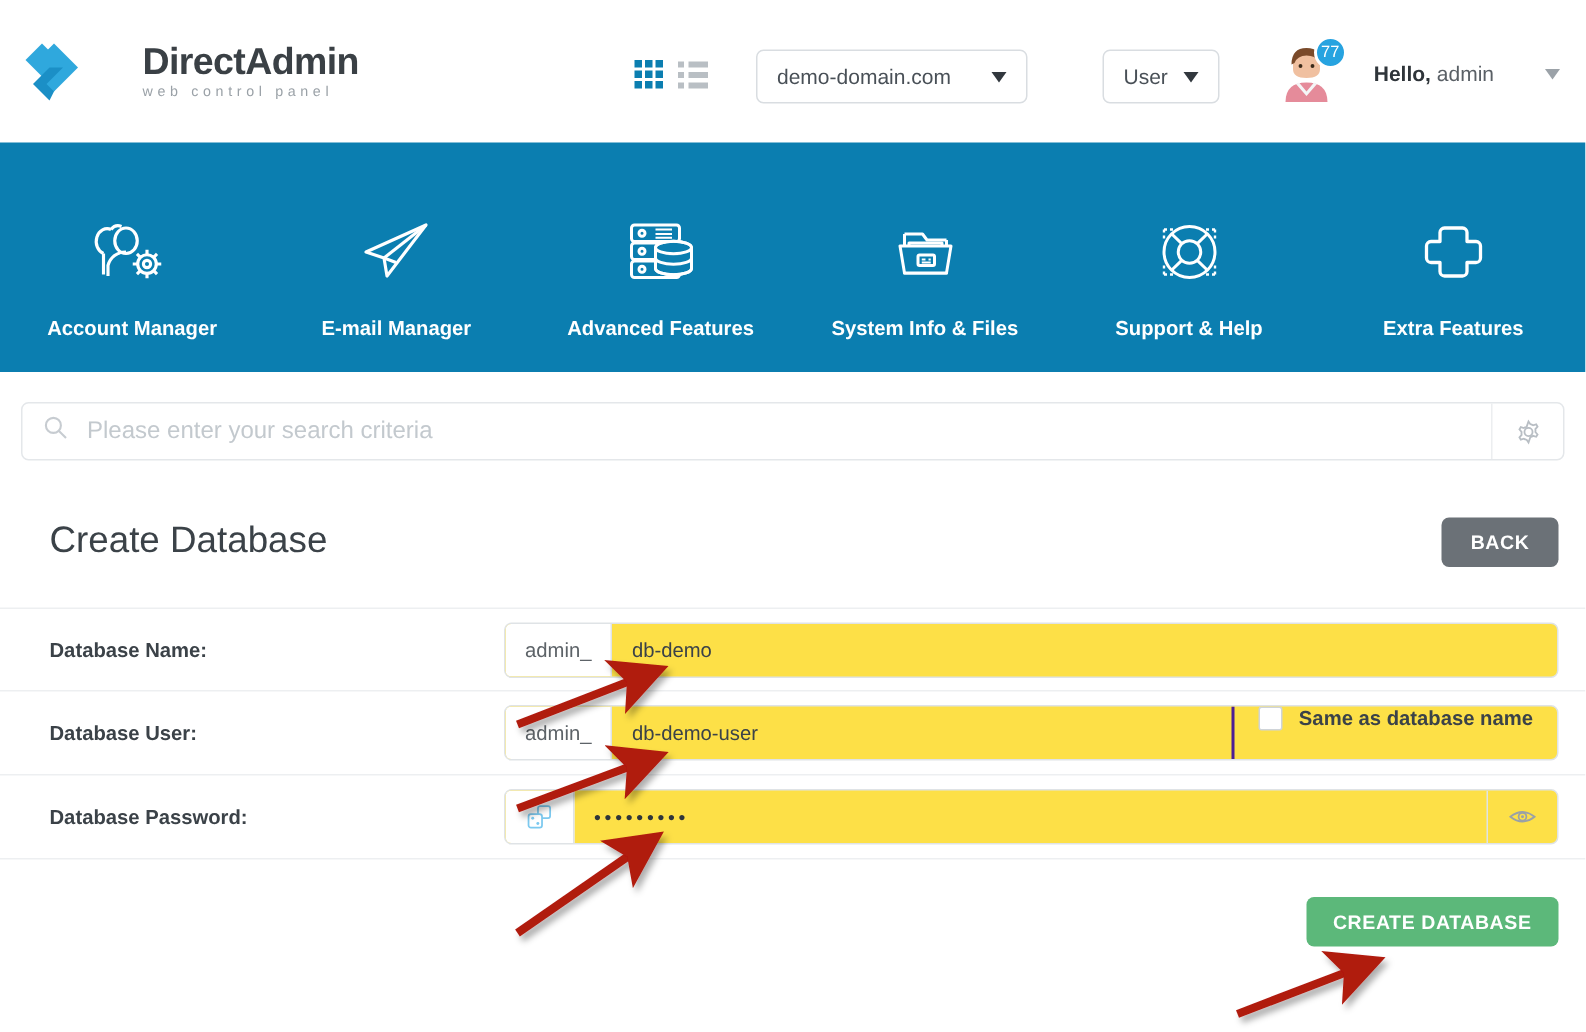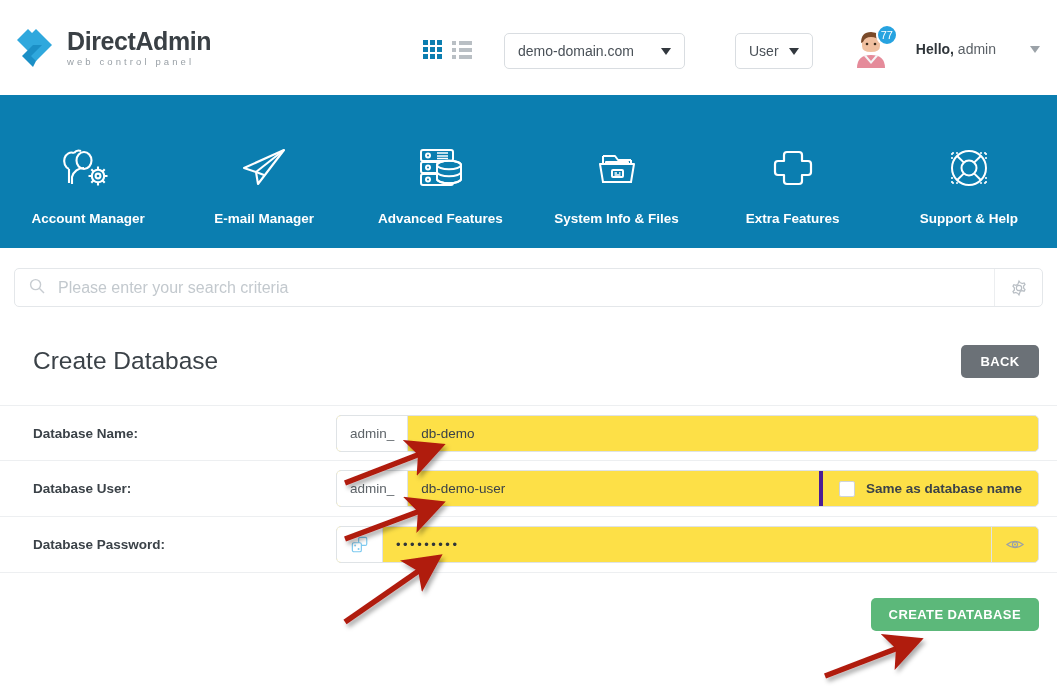--- a/index.html
+++ b/index.html
@@ -13,21 +13,21 @@
     color: #3b4248;
   }
 
   
   .topbar {
     height: 95px; width: 100%;
     background: #ffffff;
     display: flex; align-items: center;
     position: relative;
   }
-  .logo-wrap { display: flex; align-items: center; margin-left: 14px; }
+  .logo-wrap { display: flex; align-items: center; margin-left: 14px; gap: 28px; }
   .logo-mark { width: 44px; height: 44px; flex: none; }
   .logo-text { margin-left: 9px; line-height: 1; }
   .logo-title { font-size: 25px; font-weight: bold; color: #3a4045; letter-spacing: -.4px; }
   .logo-title .thin { font-weight: bold; }
   .logo-sub {
     font-size: 9.5px; color: #9aa1a7; letter-spacing: 3.1px;
     margin-top: 3px; font-weight: normal;
   }
 
   .view-toggles {
@@ -150,22 +150,22 @@
   }
   .pw-dots {
     flex: 1; display: flex; align-items: center; padding: 0 13px;
     letter-spacing: 2.5px; font-size: 13px; color: #2f353a;
   }
   .suffix-cell {
     display: flex; align-items: center; justify-content: center;
     border-left: 1px solid #dfe3e6; width: 47px;
   }
   .check-cell {
-    display: flex; align-items: center; gap: 11px;
-    padding: 0 16px; border-left: 4px solid #4c1d95;
+    display: flex; align-items: flex-start; gap: 11px;
+    padding: 0 16px; border-left: 2px solid #4c1d95;
     font-size: 13.5px; font-weight: bold; color: #3b4248;
     white-space: nowrap;
   }
   .chk {
     width: 16px; height: 16px; border: 1px solid #cfd4d9;
     border-radius: 2px; background: #fff; display: block;
   }
 
   .submit-row {
     display: flex; justify-content: flex-end;
@@ -315,37 +315,37 @@
         <path d="M11 22 h34 l-3 18 h-28 z" fill="#0b7eb0"></path>
         <rect x="23" y="28" width="11" height="7" rx="1"></rect>
         <path d="M25.5 31 h2.5 M30 31 h1.5 M25.5 33 h6" stroke-width="1.3"></path>
       </svg>
     </div>
     <div class="nav-label">System Info &amp; Files</div>
   </div>
 
   <div class="nav-item">
     <div class="nav-icon">
-      <svg width="56" height="52" viewBox="0 0 56 52" fill="none" stroke="#fff" stroke-width="2.2" stroke-linejoin="round">
-        <path d="M22 10 h12 a3 3 0 0 1 3 3 v6 h6 a3 3 0 0 1 3 3 v8 a3 3 0 0 1 -3 3 h-6 v6 a3 3 0 0 1 -3 3 h-12 a3 3 0 0 1 -3 -3 v-6 h-6 a3 3 0 0 1 -3 -3 v-8 a3 3 0 0 1 3 -3 h6 v-6 a3 3 0 0 1 3 -3 z"></path>
-      </svg>
-    </div>
-    <div class="nav-label">Extra Features</div>
-  </div>
-
-  <div class="nav-item">
-    <div class="nav-icon">
       <svg width="56" height="52" viewBox="0 0 56 52" fill="none" stroke="#fff" stroke-width="2">
         <circle cx="28" cy="26" r="17"></circle>
         <circle cx="28" cy="26" r="7.5"></circle>
         <path d="M16.2 14 L23 20.6 M39.8 14 L33 20.6 M16.2 38 L23 31.4 M39.8 38 L33 31.4"></path>
         <path d="M11 11 h6 M11 11 v6 M45 11 h-6 M45 11 v6 M11 41 h6 M11 41 v-6 M45 41 h-6 M45 41 v-6" stroke-dasharray="2 2" stroke-width="1.6"></path>
       </svg>
     </div>
     <div class="nav-label">Support &amp; Help</div>
+  </div>
+
+  <div class="nav-item">
+    <div class="nav-icon">
+      <svg width="56" height="52" viewBox="0 0 56 52" fill="none" stroke="#fff" stroke-width="2.2" stroke-linejoin="round">
+        <path d="M22 10 h12 a3 3 0 0 1 3 3 v6 h6 a3 3 0 0 1 3 3 v8 a3 3 0 0 1 -3 3 h-6 v6 a3 3 0 0 1 -3 3 h-12 a3 3 0 0 1 -3 -3 v-6 h-6 a3 3 0 0 1 -3 -3 v-8 a3 3 0 0 1 3 -3 h6 v-6 a3 3 0 0 1 3 -3 z"></path>
+      </svg>
+    </div>
+    <div class="nav-label">Extra Features</div>
   </div>
 </div>
 
 <div class="searchwrap">
   <span class="search-ico">
     <svg width="16" height="16" viewBox="0 0 16 16" fill="none" stroke="#c7ccd1" stroke-width="1.4">
       <circle cx="6.6" cy="6.6" r="5"></circle>
       <path d="M10.3 10.3 L15 15"></path>
     </svg>
   </span>

